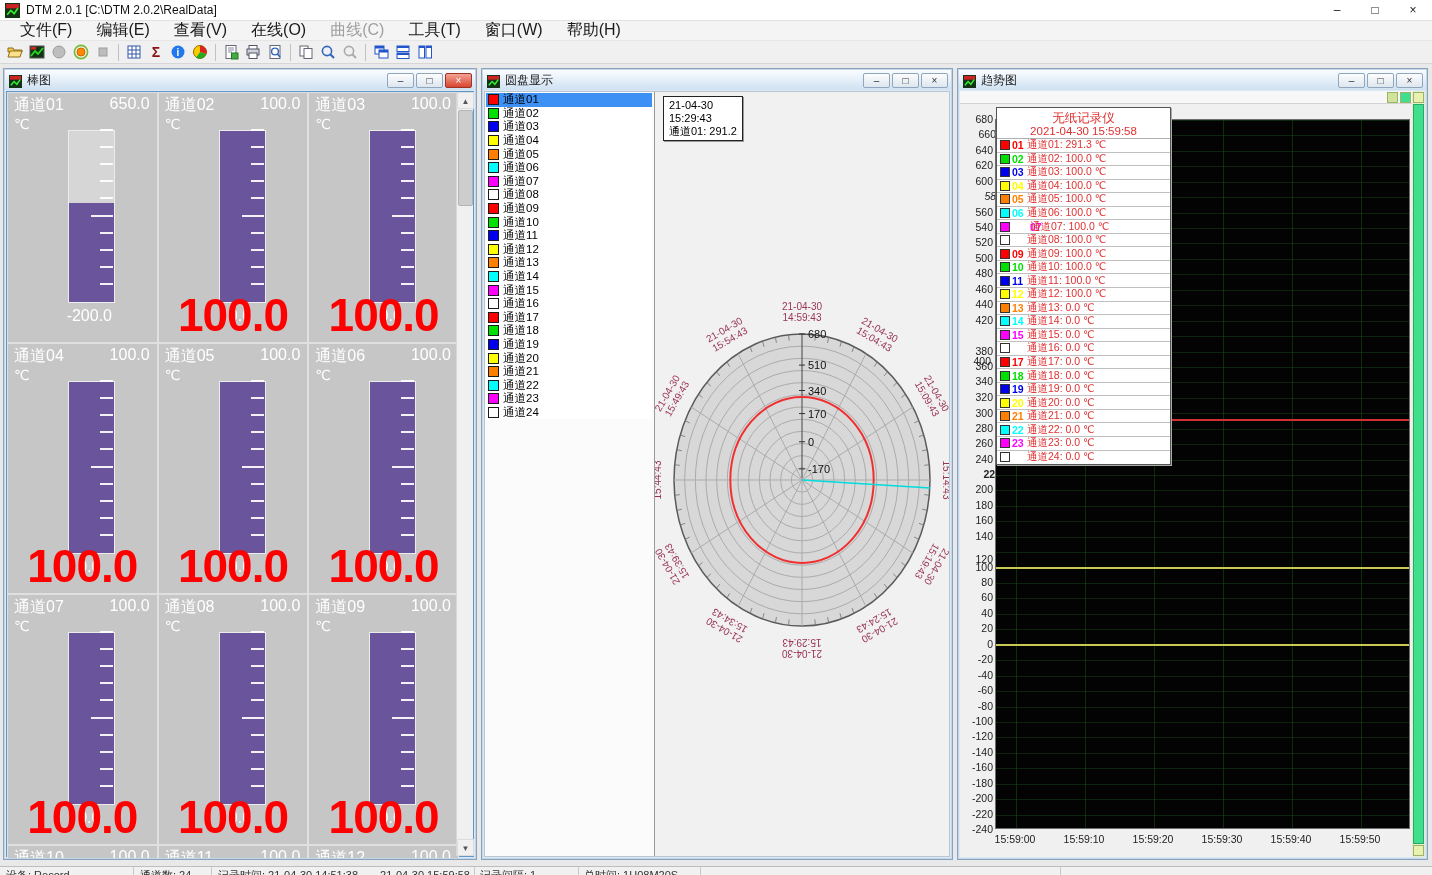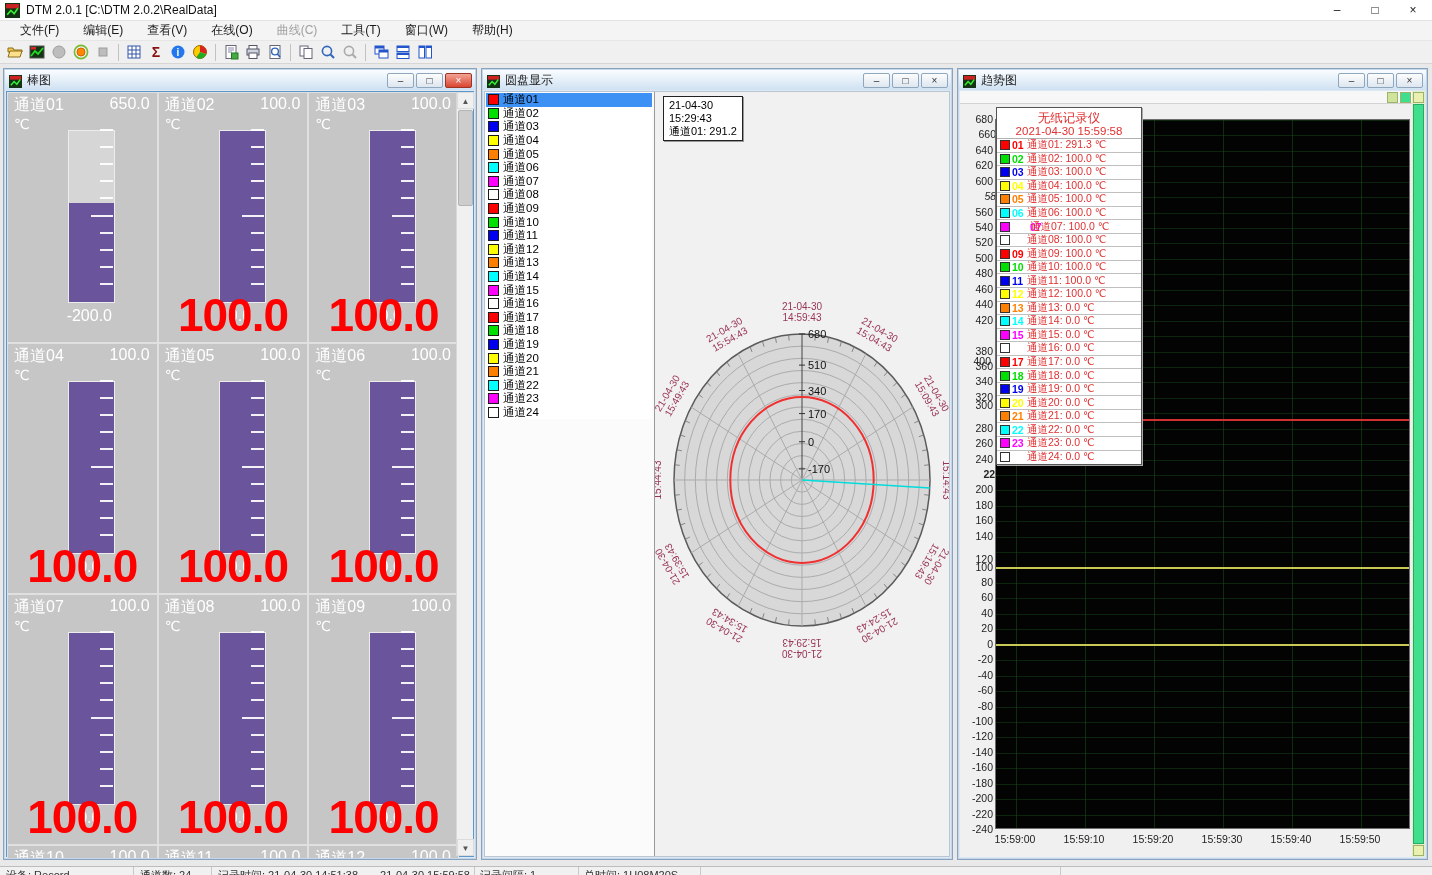--- a/index.html
+++ b/index.html
@@ -7,21 +7,21 @@
   body { font-family:"Liberation Sans","DejaVu Sans",sans-serif; background:#efefef; position:relative; }
   .app { position:absolute; inset:0; background:#a3a3a3; }
 
   
   .titlebar { position:absolute; left:0; top:0; right:0; height:21px; background:#ffffff; border-bottom:1px solid #e3e3e3; display:flex; align-items:center; padding-left:5px; }
   .titlebar .app-icon { width:15px; height:15px; margin-right:6px; display:inline-block; }
   .titlebar .title-text { font-size:12px; color:#111; }
   .win-controls { position:absolute; right:0; top:0; height:21px; display:flex; }
   .win-controls span { width:38px; text-align:center; line-height:20px; font-size:12px; color:#222; }
   .menubar { position:absolute; left:0; top:21px; right:0; height:20px; background:#f4f4f4; display:flex; align-items:center; padding-left:8px; border-bottom:1px solid #e6e6e6; }
-  .menubar span { font-size:12px; color:#1a1a1a; padding:2px 12px; }
+  .menubar span { font-size:16px; color:#1a1a1a; padding:2px 12px; }
   .menubar span.disabled { color:#a0a0a0; }
   .toolbar { position:absolute; left:0; top:41px; right:0; height:23px; background:#f0f0f0; border-bottom:1px solid #d6d6d6; display:flex; align-items:center; padding-left:4px; }
   .tbtn { width:20px; height:19px; margin:0 1px; display:flex; align-items:center; justify-content:center; }
   .tbtn svg { width:16px; height:16px; }
   .tsep { width:1px; height:17px; background:#c2c2c2; margin:0 4px; }
 
   
   .mdi { position:absolute; left:0; top:64px; right:0; height:802px; background:#e9e9e9; }
 
   
@@ -70,21 +70,21 @@
   .hs-sq { position:absolute; top:1px; width:11px; height:11px; border:1px solid #9db36a; }
   .trend-vscroll { position:absolute; right:0; top:0; bottom:0; width:13px; background:#e4efc9; }
   .vsq { position:absolute; left:1px; width:11px; height:11px; border:1px solid #9db36a; background:#e9f0b0; }
   .vthumb { position:absolute; left:1px; top:13px; bottom:13px; width:11px; background:#3fdf8e; border:1px solid #2aa868; }
   .trend-yaxis div { position:absolute; width:31px; text-align:right; font-size:10.5px; color:#222; }
   .trend-plot { position:absolute; left:35px; top:28px; width:415px; height:710px; background:#030303; border:1px solid #6d6d6d;
       background-image:repeating-linear-gradient(to bottom, rgba(22,70,22,.5) 0 1px, transparent 1px 15.435px); }
   .gridv { position:absolute; top:0; bottom:0; width:1px; background:rgba(22,80,22,.55); }
   .series-line { position:absolute; left:0; right:0; height:2px; }
   .trend-xaxis div { position:absolute; width:56px; text-align:center; font-size:10.5px; color:#222; top:742px; }
-  .trend-legend { position:absolute; left:36px; top:16px; width:146px; background:#fff; border:1px solid #555; box-shadow:1px 1px 0 #aaa; z-index:4; }
+  .trend-legend { position:absolute; left:36px; top:16px; width:175px; background:#fff; border:1px solid #555; box-shadow:1px 1px 0 #aaa; z-index:4; }
   .lg-title { text-align:center; font-size:12.5px; color:#e03030; padding-top:2px; height:17px; }
   .lg-time { text-align:center; font-size:11.5px; color:#e03030; height:14px; border-bottom:1px solid #b0b0b0; }
   .lg-row { display:flex; align-items:center; height:13.55px; border-bottom:1px solid #c0c0c0; padding-left:3px; }
   .lg-row:last-child { border-bottom:none; }
   .lg-swatch { width:10px; height:10px; border:1px solid #333; flex:none; }
   .lg-num { font-size:10.5px; font-weight:700; width:17px; padding-left:2px; flex:none; }
   .lg-label { font-size:10.5px; color:#e03030; white-space:nowrap; }
 
   
   .statusbar { position:absolute; left:0; bottom:0; right:0; height:9px; background:#f1f1f1; border-top:1px solid #bdbdbd; overflow:hidden; }
@@ -783,21 +783,21 @@
             <div style="left: 2px; top: 160.913px;">500</div>
             <div style="left: 2px; top: 176.348px;">480</div>
             <div style="left: 2px; top: 191.783px;">460</div>
             <div style="left: 2px; top: 207.217px;">440</div>
             <div style="left: 2px; top: 222.652px;">420</div>
             <div style="left: 0; top: 238.087px; margin-top: 26px;">400</div>
             <div style="left: 2px; top: 253.522px;">380</div>
             <div style="left: 2px; top: 268.957px;">360</div>
             <div style="left: 2px; top: 284.391px;">340</div>
             <div style="left: 2px; top: 299.826px;">320</div>
-            <div style="left: 2px; top: 308px; text-align: right;">300</div>
+            <div style="left: 2px; top: 316px; text-align: right;">300</div>
             <div style="left: 2px; top: 330.696px;">280</div>
             <div style="left: 2px; top: 346.13px;">260</div>
             <div style="left: 2px; top: 361.565px;">240</div>
             <div style="left: 10px; top: 377px; font-weight: bold;">220</div>
             <div style="left: 2px; top: 392.435px;">200</div>
             <div style="left: 2px; top: 407.87px;">180</div>
             <div style="left: 2px; top: 423.304px;">160</div>
             <div style="left: 2px; top: 438.739px;">140</div>
             <div style="left: 2px; top: 454.174px; margin-top: 8px;">120</div>
             <div style="left: 2px; top: 469.609px;">100</div>

